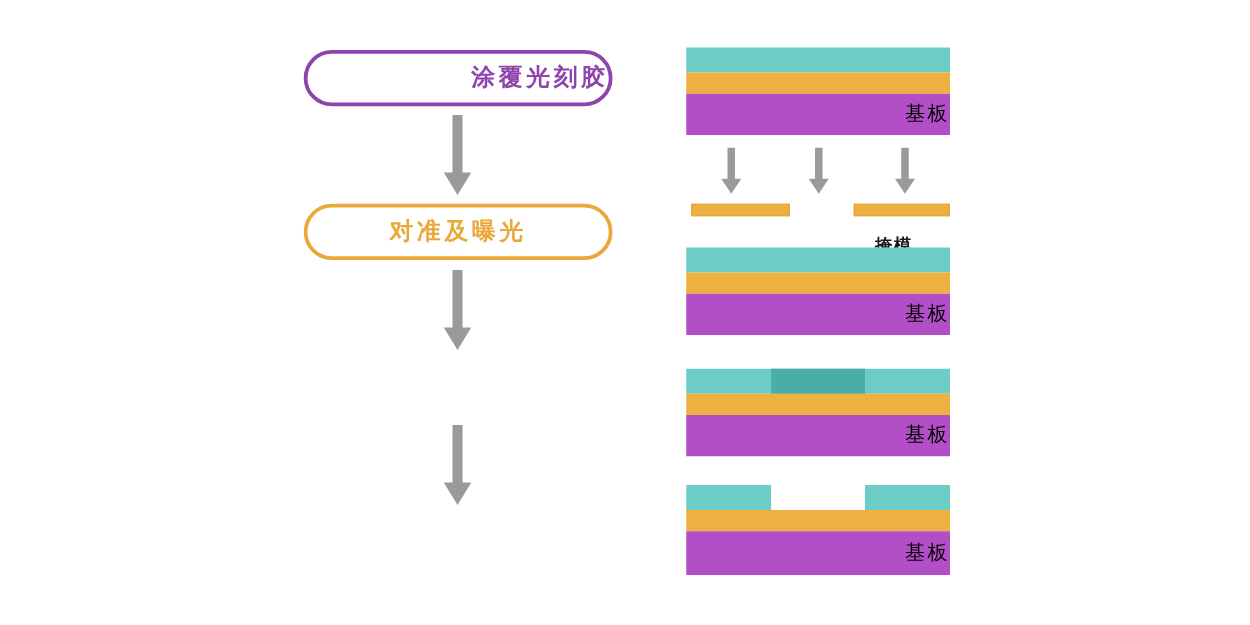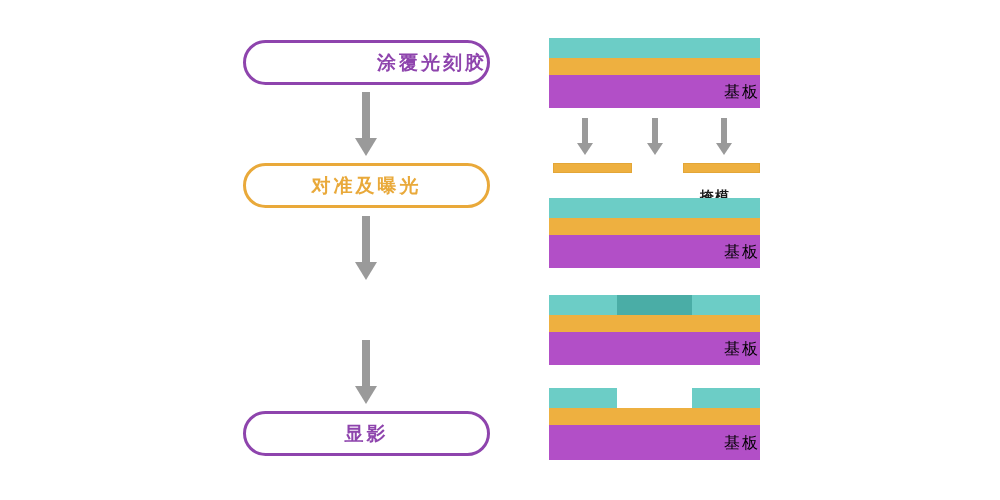--- a/index.html
+++ b/index.html
@@ -114,23 +114,20 @@
   </div>
 
 
   <div class="flow-arrow" style="left:352px; top:340px; width:28px; height:66px;">
     <svg width="28" height="66" viewBox="0 0 28 66">
       <rect x="10" y="0" width="8" height="48" fill="#9a9a9a"></rect>
       <polygon points="3,46 25,46 14,64" fill="#9a9a9a"></polygon>
     </svg>
   </div>
 
-  <div class="pill" style="left:243px; top:411px; width:247px; height:45px; border:3px solid #8e44ad;">
-    <span class="pill-label" style="color:#8e44ad;">显影</span>
-  </div>
 
   <div class="stack" style="left:549px; top:38px; width:211px; height:70px;">
     <div class="layer" style="left:0; top:0; width:211px; height:20px; background:#6ccdc6;"></div>
     <div class="layer" style="left:0; top:20px; width:211px; height:17px; background:#eeb040;"></div>
     <div class="layer" style="left:0; top:37px; width:211px; height:33px; background:#b24fc7;">
       <span class="substrate-label" style="top:9px;">基板</span>
     </div>
   </div>
 
   <div class="exp-arrow" style="left:576px; top:118px; width:18px; height:38px;">

